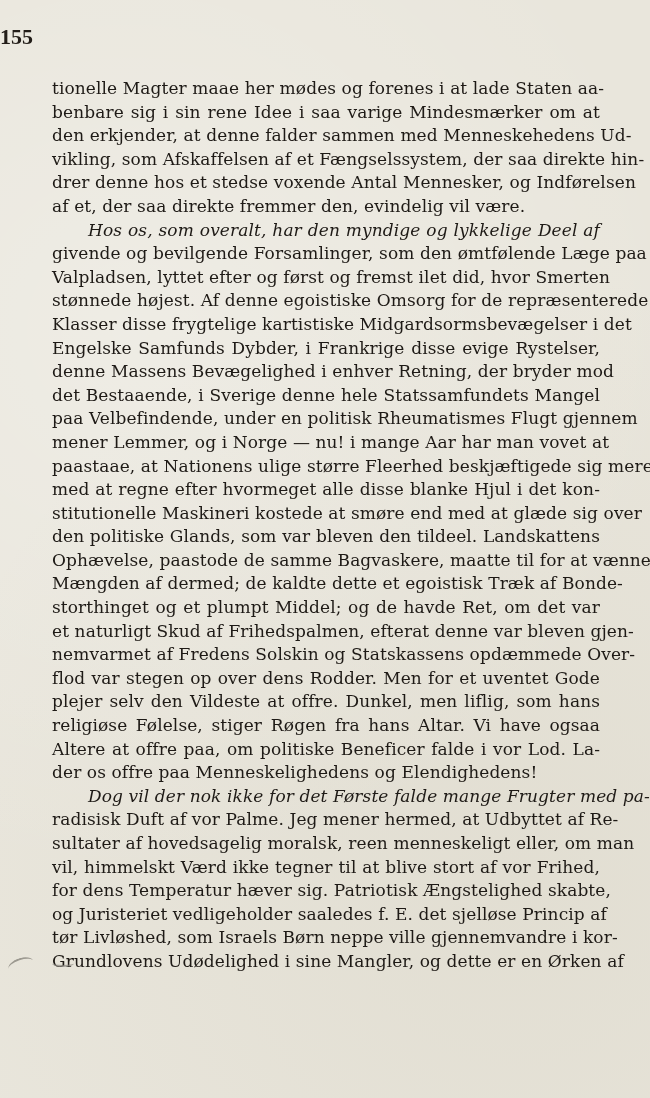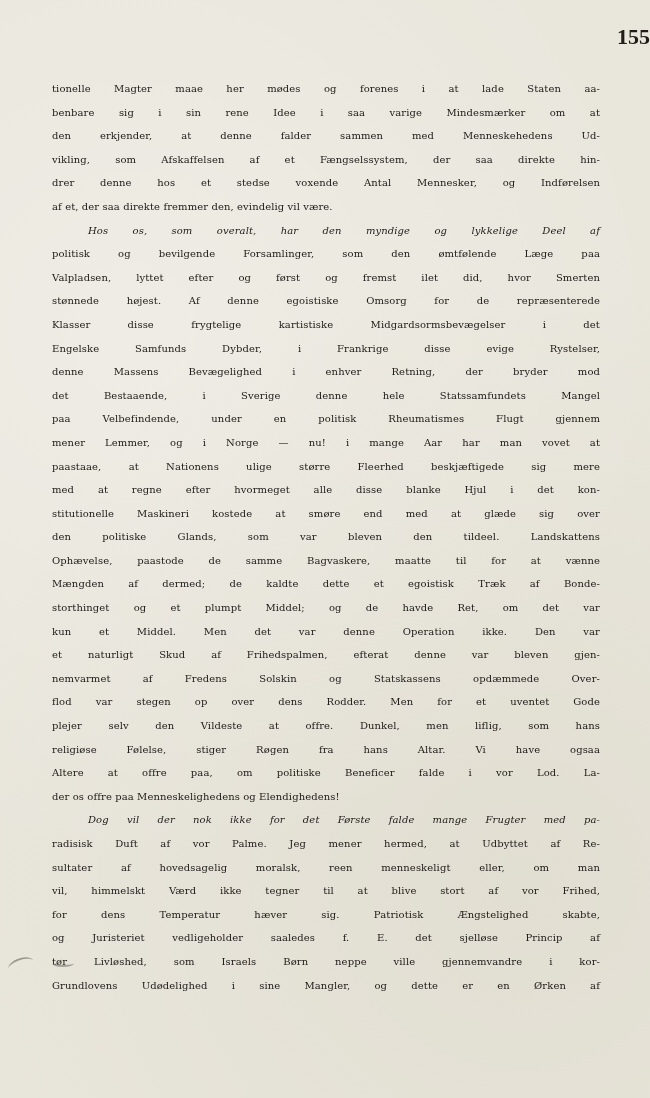--- a/index.html
+++ b/index.html
@@ -8,29 +8,29 @@
     background: #e9e6dc;
     background-image:
       radial-gradient(circle at 20% 30%, rgba(255,255,255,0.25), transparent 60%),
       radial-gradient(circle at 80% 80%, rgba(160,150,120,0.10), transparent 60%);
     color: #1e1a16;
     font-family: "DejaVu Serif", serif;
     position: relative;
   }
   .page-number {
     position: absolute; top: 24px; left: 0; width: 650px;
-    text-align: right; font-size: 22px; font-weight: bold;
+    text-align: left; font-size: 22px; font-weight: bold;
     font-family: "Liberation Serif", serif; color: #221d18;
   }
   .text-block {
     position: absolute; top: 77px; left: 52px; width: 548px;
   }
   .line {
     height: 23.6px; line-height: 23.6px;
-    font-size: 10px; white-space: nowrap;
+    font-size: 17px; white-space: nowrap;
     text-align: justify; text-align-last: justify;
     letter-spacing: 0.1px;
   }
   .line.last { text-align-last: left; }
   .line.indent { padding-left: 36px; font-style: italic; }
   .pencil-mark {
     position: absolute; left: 8px; top: 958px; width: 26px; height: 12px;
     border-top: 2px solid #7d7a72; border-radius: 50% 50% 0 0;
     transform: rotate(-18deg); opacity: 0.7;
   }
@@ -45,37 +45,36 @@
 <div class="page-number">155</div>
 
 <div class="text-block" id="text-block">
     <div class="line">tionelle Magter maae her mødes og forenes i at lade Staten aa-</div>
     <div class="line">benbare sig i sin rene Idee i saa varige Mindesmærker om at</div>
     <div class="line">den erkjender, at denne falder sammen med Menneskehedens Ud-</div>
     <div class="line">vikling, som Afskaffelsen af et Fængselssystem, der saa direkte hin-</div>
     <div class="line">drer denne hos et stedse voxende Antal Mennesker, og Indførelsen</div>
     <div class="line last">af et, der saa direkte fremmer den, evindelig vil være.</div>
     <div class="line indent">Hos os, som overalt, har den myndige og lykkelige Deel af</div>
-    <div class="line">politisk og bevilgende Forsamlinger, som den ømtfølende Læge paa</div>
+    <div class="line">givende og bevilgende Forsamlinger, som den ømtfølende Læge paa</div>
     <div class="line">Valpladsen, lyttet efter og først og fremst ilet did, hvor Smerten</div>
     <div class="line">stønnede højest. Af denne egoistiske Omsorg for de repræsenterede</div>
     <div class="line">Klasser disse frygtelige kartistiske Midgardsormsbevægelser i det</div>
     <div class="line">Engelske Samfunds Dybder, i Frankrige disse evige Rystelser,</div>
     <div class="line">denne Massens Bevægelighed i enhver Retning, der bryder mod</div>
     <div class="line">det Bestaaende, i Sverige denne hele Statssamfundets Mangel</div>
     <div class="line">paa Velbefindende, under en politisk Rheumatismes Flugt gjennem</div>
     <div class="line">mener Lemmer, og i Norge — nu! i mange Aar har man vovet at</div>
     <div class="line">paastaae, at Nationens ulige større Fleerhed beskjæftigede sig mere</div>
     <div class="line">med at regne efter hvormeget alle disse blanke Hjul i det kon-</div>
     <div class="line">stitutionelle Maskineri kostede at smøre end med at glæde sig over</div>
     <div class="line">den politiske Glands, som var bleven den tildeel. Landskattens</div>
     <div class="line">Ophævelse, paastode de samme Bagvaskere, maatte til for at vænne</div>
     <div class="line">Mængden af dermed; de kaldte dette et egoistisk Træk af Bonde-</div>
     <div class="line">storthinget og et plumpt Middel; og de havde Ret, om det var</div>
-    <div class="line">kun et Middel. Men det var denne Operation ikke. Den var</div>
     <div class="line">et naturligt Skud af Frihedspalmen, efterat denne var bleven gjen-</div>
     <div class="line">nemvarmet af Fredens Solskin og Statskassens opdæmmede Over-</div>
     <div class="line">flod var stegen op over dens Rodder. Men for et uventet Gode</div>
     <div class="line">plejer selv den Vildeste at offre. Dunkel, men liflig, som hans</div>
     <div class="line">religiøse Følelse, stiger Røgen fra hans Altar. Vi have ogsaa</div>
     <div class="line">Altere at offre paa, om politiske Beneficer falde i vor Lod. La-</div>
     <div class="line last">der os offre paa Menneskelighedens og Elendighedens!</div>
     <div class="line indent">Dog vil der nok ikke for det Første falde mange Frugter med pa-</div>
     <div class="line">radisisk Duft af vor Palme. Jeg mener hermed, at Udbyttet af Re-</div>
     <div class="line">sultater af hovedsagelig moralsk, reen menneskeligt eller, om man</div>

